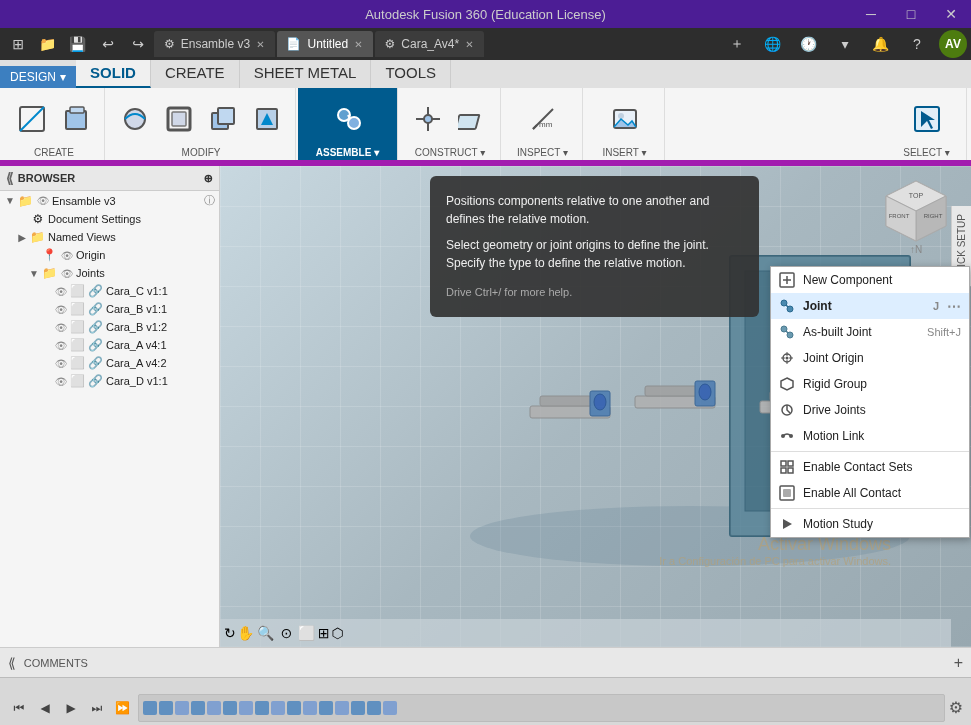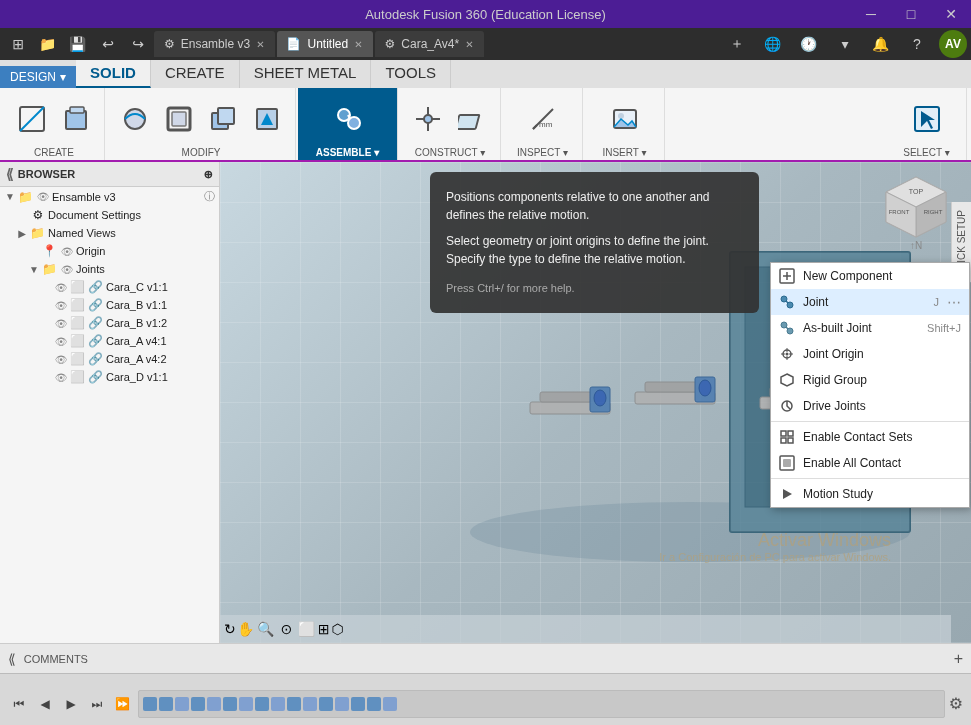--- a/index.html
+++ b/index.html
@@ -68,21 +68,21 @@
     .toolbar-icon-btn {
       width: 28px; height: 28px;
       display: flex; align-items: center; justify-content: center;
       cursor: pointer; color: #ccc; font-size: 14px;
       border-radius: 3px;
     }
 
     
     #ribbon {
       background: #7dd3fc;
-      border-bottom: 2px solid #a21caf;
+      border-bottom: 6px solid #a21caf;
     }
     #ribbon-tabs {
       display: flex;
       background: #e0e0e0;
       height: 28px;
       align-items: flex-end;
     }
     .ribbon-tab {
       padding: 4px 14px;
       font-size: 15px;
@@ -263,21 +263,21 @@
     }
     .dropdown-item {
       display: flex;
       align-items: center;
       padding: 5px 8px;
       cursor: pointer;
       color: #222;
       gap: 8px;
       position: relative;
     }
-    .dropdown-item.active-item { background: #ddeeff; }
+    .dropdown-item.active-item { background: #ddeeff; font-weight: bold; }
     .dropdown-item-icon { width: 16px; height: 16px; display: flex; align-items: center; justify-content: center; font-size: 13px; }
     .dropdown-item-label { flex: 1; }
     .dropdown-item-shortcut { color: #888; font-size: 11px; }
     .dropdown-divider { height: 1px; background: #ddd; margin: 2px 0; }
     .dropdown-item-more { color: #888; font-size: 14px; }
 
     
     #viewcube {
       position: absolute;
       right: 20px;
@@ -744,21 +744,21 @@
           <rect x="0" y="10" width="80" height="12" fill="#b0b0b0" stroke="#888" stroke-width="1" rx="2"></rect>
           <rect x="10" y="0" width="60" height="10" fill="#a0a0a0" stroke="#888" stroke-width="1" rx="2"></rect>
           <rect x="60" y="-5" width="20" height="25" fill="#4a7ab0" stroke="#2a5a90" stroke-width="1" rx="2"></rect>
           <ellipse cx="70" cy="6" rx="6" ry="8" fill="#2a5ab0" stroke="#1a4a90" stroke-width="1"></ellipse>
         </g>
       </svg>
 
       <div id="tooltip-popup">
         <p>Positions components relative to one another and defines the relative motion.</p>
         <p>Select geometry or joint origins to define the joint. Specify the type to define the relative motion.</p>
-        <div id="tooltip-footer">Press Ctrl+/ for more help.</div>
+        <div id="tooltip-footer">Drive Ctrl+/ for more help.</div>
       </div>
 
       <div id="viewcube">
         <svg width="70" height="70" viewBox="0 0 70 70">
 
           <polygon points="35,5 65,20 65,50 35,65 5,50 5,20" fill="#ccc" stroke="#aaa" stroke-width="1"></polygon>
           <polygon points="35,5 65,20 35,35 5,20" fill="#e0e0e0" stroke="#aaa" stroke-width="1"></polygon>
           <polygon points="65,20 65,50 35,65 35,35" fill="#b8b8b8" stroke="#aaa" stroke-width="1"></polygon>
           <polygon points="5,20 35,35 35,65 5,50" fill="#d0d0d0" stroke="#aaa" stroke-width="1"></polygon>
           <text x="35" y="22" text-anchor="middle" font-size="7" fill="#555">TOP</text>
@@ -847,20 +847,30 @@
         <span class="dropdown-item-label">Rigid Group</span>
       </div>
       <div class="dropdown-item">
         <div class="dropdown-item-icon">
           <svg width="16" height="16" viewBox="0 0 16 16">
               <circle cx="8" cy="8" r="5" fill="none" stroke="#555" stroke-width="1.5"></circle>
               <path d="M8 3 L8 8 L11 11" stroke="#555" stroke-width="1.5" fill="none"></path>
             </svg>
         </div>
         <span class="dropdown-item-label">Drive Joints</span>
+      </div>
+      <div class="dropdown-item">
+        <div class="dropdown-item-icon">
+          <svg width="16" height="16" viewBox="0 0 16 16">
+              <path d="M4 8 Q8 4 12 8" fill="none" stroke="#555" stroke-width="1.5"></path>
+              <circle cx="4" cy="8" r="2" fill="#555"></circle>
+              <circle cx="12" cy="8" r="2" fill="#555"></circle>
+            </svg>
+        </div>
+        <span class="dropdown-item-label">Motion Link</span>
       </div>
       <div class="dropdown-divider"></div>
       <div class="dropdown-item">
         <div class="dropdown-item-icon">
           <svg width="16" height="16" viewBox="0 0 16 16">
               <rect x="2" y="2" width="5" height="5" fill="none" stroke="#555" stroke-width="1.5"></rect>
               <rect x="9" y="2" width="5" height="5" fill="none" stroke="#555" stroke-width="1.5"></rect>
               <rect x="2" y="9" width="5" height="5" fill="none" stroke="#555" stroke-width="1.5"></rect>
               <rect x="9" y="9" width="5" height="5" fill="none" stroke="#555" stroke-width="1.5"></rect>
             </svg>

